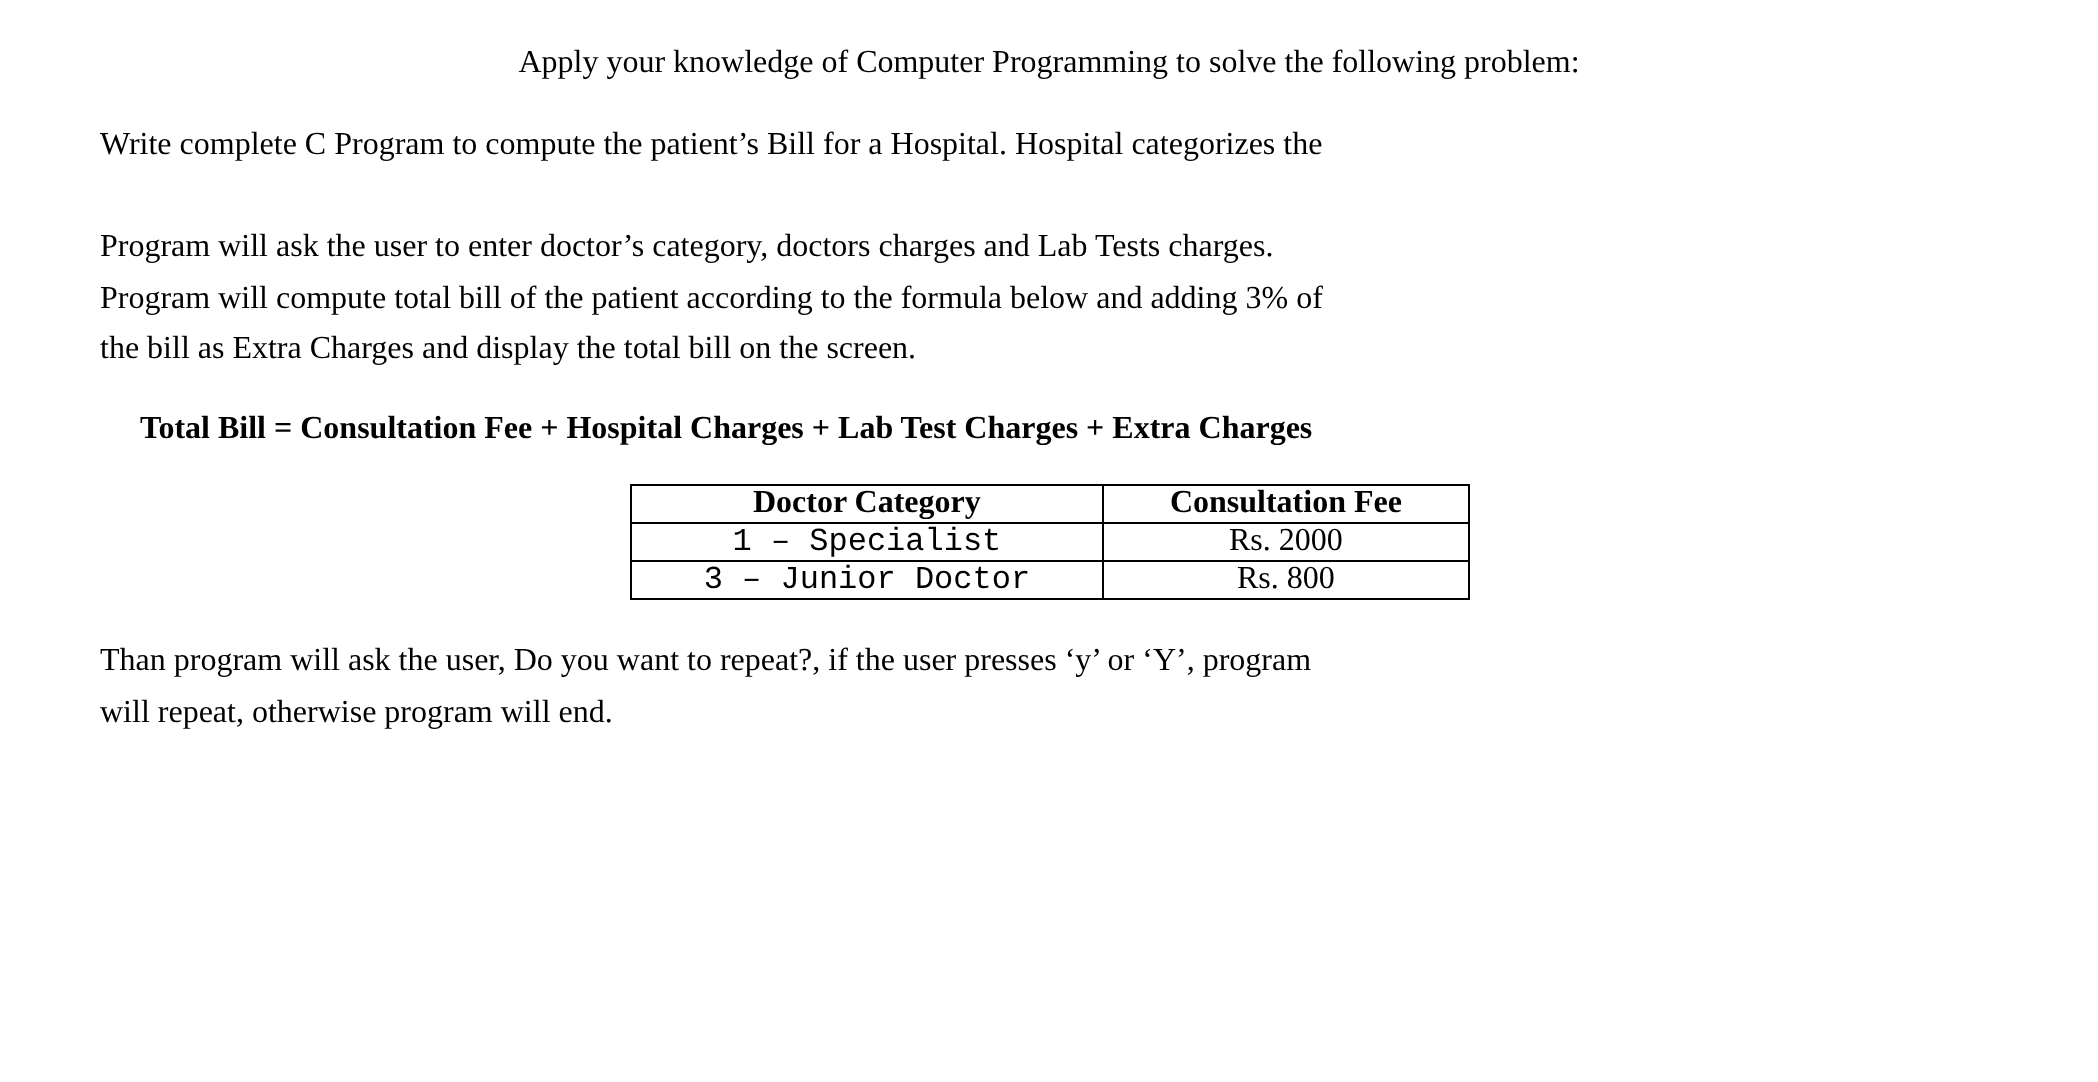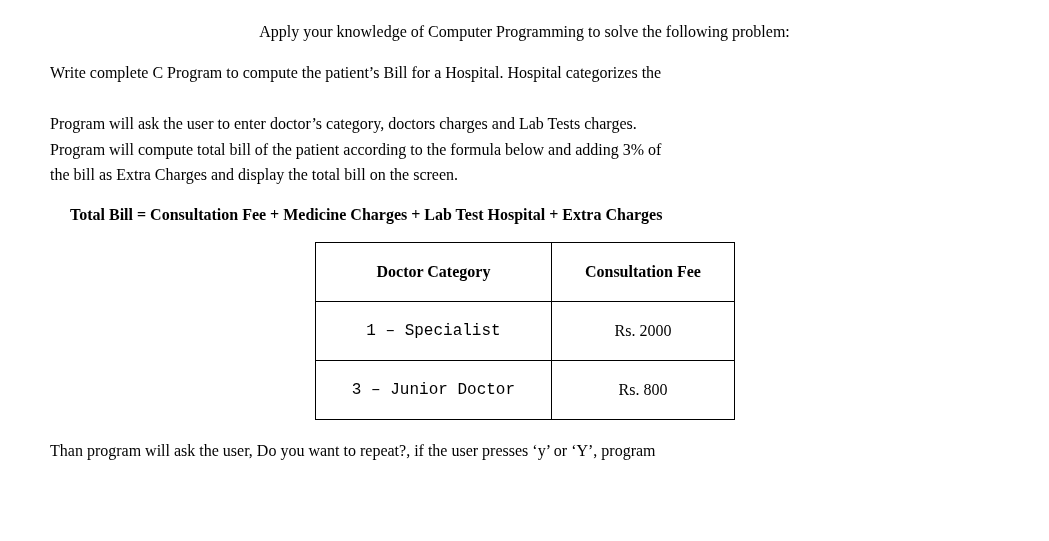--- a/index.html
+++ b/index.html
@@ -47,21 +47,21 @@
     }
 
     .doctor-table {
       border-collapse: collapse;
       width: 420px;
     }
 
     .doctor-table th,
     .doctor-table td {
       border: 1px solid #000000;
-      padding: 20px 20px;
+      padding: 0 20px;
       text-align: left;
     }
 
     .doctor-table th {
       font-weight: bold;
       text-align: center;
       font-size: 16px;
     }
 
     .doctor-table td.fee-col {
@@ -87,21 +87,21 @@
   <div class="description-block">
     <span>Write complete C Program to compute the patient’s Bill for a Hospital. Hospital categorizes the</span><br>
     <br>
     <span>Program will ask the user to enter doctor’s category, doctors charges and Lab Tests charges.</span><br>
     <span>Program will compute total bill of the patient according to the formula below and adding 3% of</span><br>
     <span>the bill as  Extra Charges and display the total bill on the screen.</span>
   </div>
 
   <div class="formula-line">
     <span>Total Bill =</span>
-    <span>Consultation Fee +  Medicine Charges + Lab Test Hospital + Extra Charges</span>
+    <span>Consultation Fee +  Hospital Charges + Lab Test Charges + Extra Charges</span>
   </div>
 
   <div class="table-container">
     <table class="doctor-table">
       <thead>
         <tr>
           <th>Doctor Category</th>
           <th>Consultation Fee</th>
         </tr>
       </thead>
@@ -113,15 +113,16 @@
           <tr>
             <td class="category-col">3 – Junior Doctor</td>
             <td class="fee-col">Rs. 800</td>
           </tr>
         </tbody>
     </table>
   </div>
 
   <div class="closing-block">
     <span>Than program will ask the user, Do you want to repeat?, if the user presses ‘y’ or ‘Y’, program</span><br>
+    <span>will repeat, otherwise program will end.</span>
   </div>
 
 </div>
 
 </body></html>

